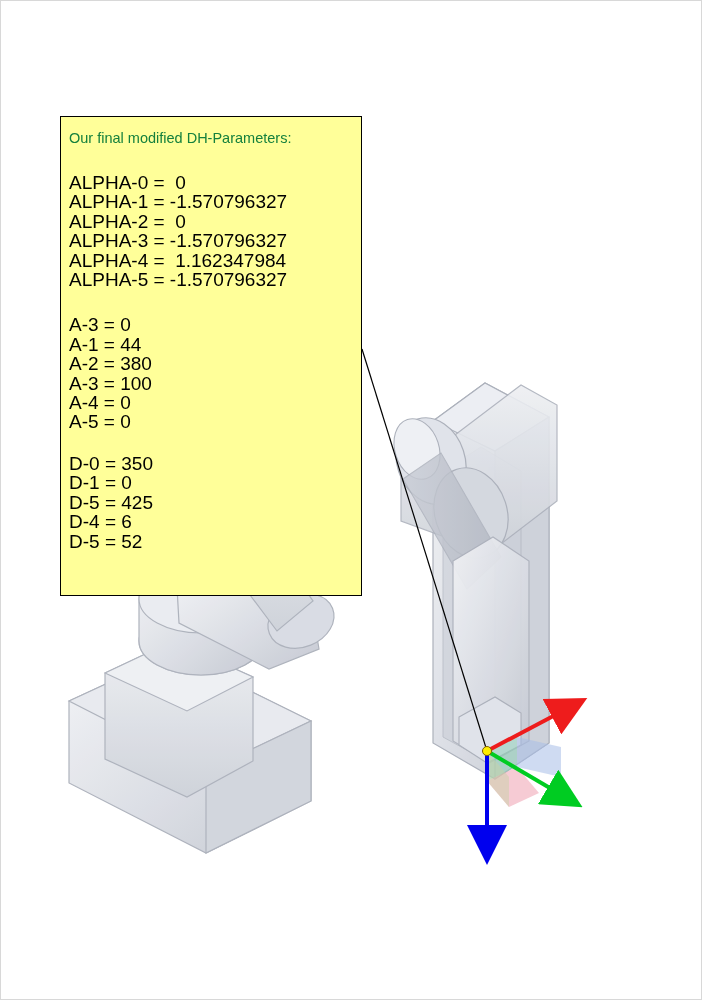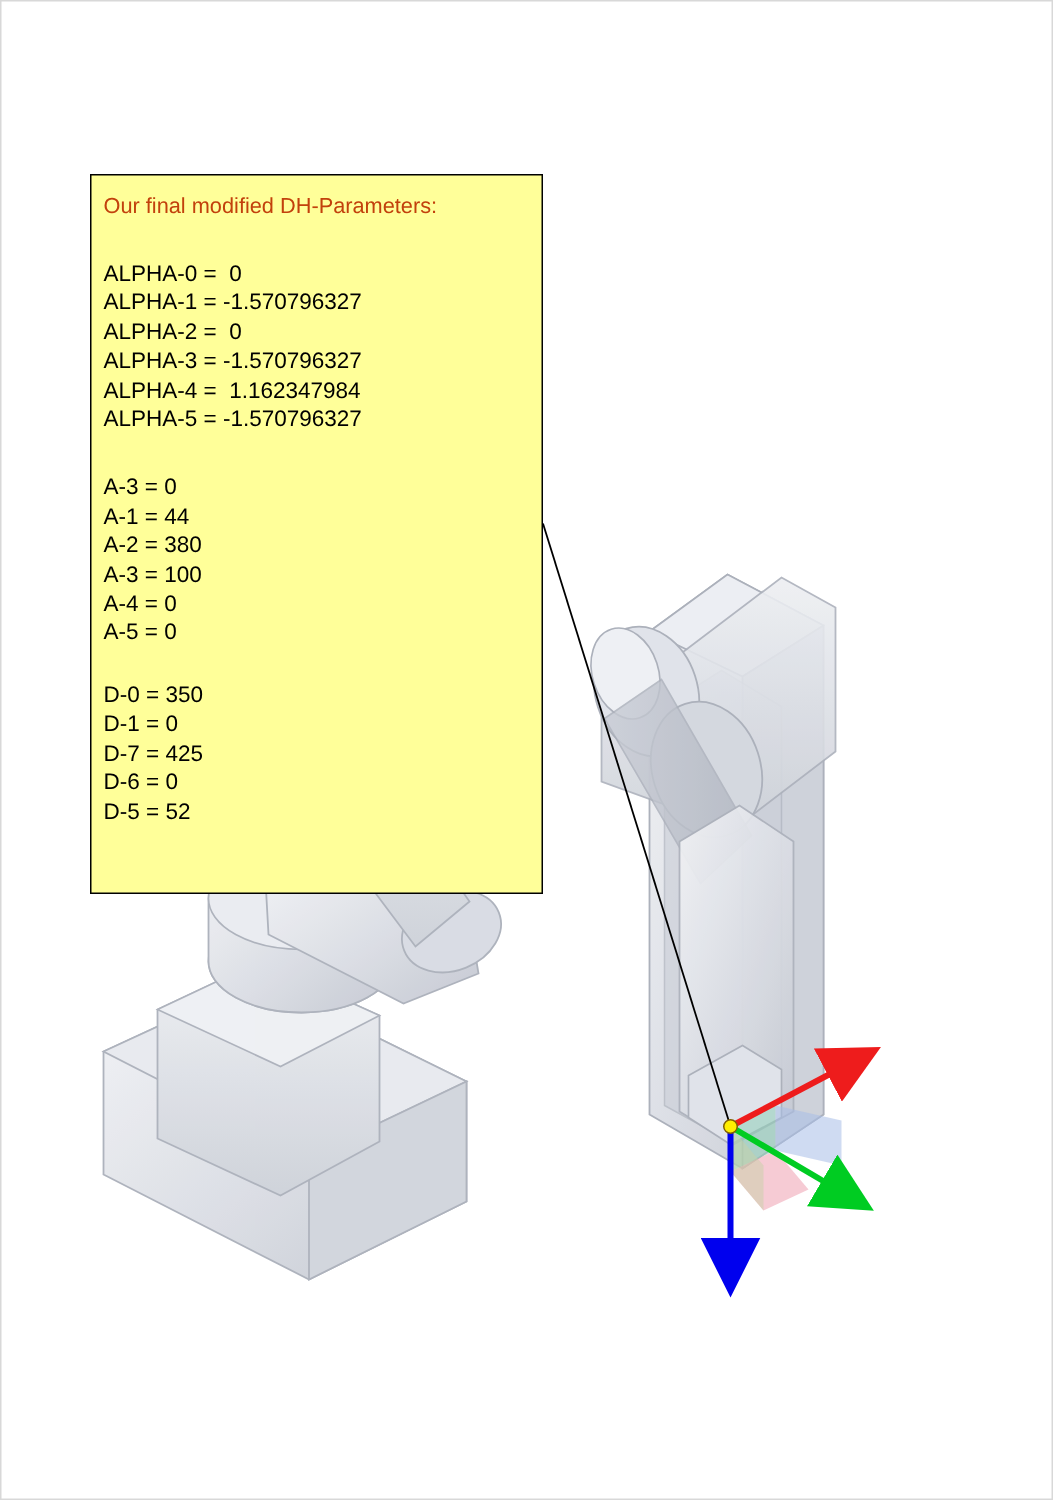--- a/index.html
+++ b/index.html
@@ -38,27 +38,27 @@
     width: 302px;
     height: 480px;
     background: #ffff99;
     border: 1px solid #000000;
     box-sizing: border-box;
     padding: 12px 0 0 8px;
     z-index: 40;
   }
   .callout-title {
     font-size: 14.5px;
-    color: #c2410c;
+    color: #15803d;
     line-height: 18px;
     margin-bottom: 26px;
     white-space: pre;
   }
   .param-group {
-    font-size: 15px;
+    font-size: 19px;
     color: #000000;
     line-height: 19.4px;
     white-space: pre;
   }
   .group-gap { height: 26px; }
   .group-gap-sm { height: 22px; }
   
   .frame {
     position: absolute;
     left: 430px;
@@ -182,18 +182,18 @@
     <div class="param-group">A-1 = 44</div>
     <div class="param-group">A-2 = 380</div>
     <div class="param-group">A-3 = 100</div>
     <div class="param-group">A-4 = 0</div>
     <div class="param-group">A-5 = 0</div>
 
     <div class="group-gap-sm"></div>
 
     <div class="param-group">D-0 = 350</div>
     <div class="param-group">D-1 = 0</div>
-    <div class="param-group">D-7 = 425</div>
-    <div class="param-group">D-6 = 0</div>
+    <div class="param-group">D-5 = 425</div>
+    <div class="param-group">D-4 = 6</div>
     <div class="param-group">D-5 = 52</div>
   </div>
 
 </div>
 
 </body></html>

